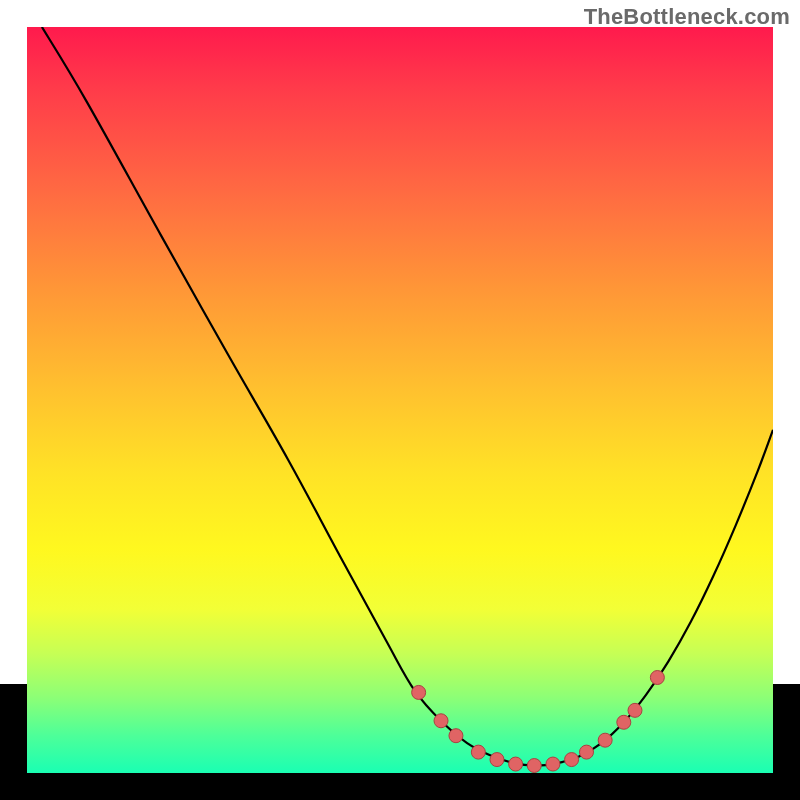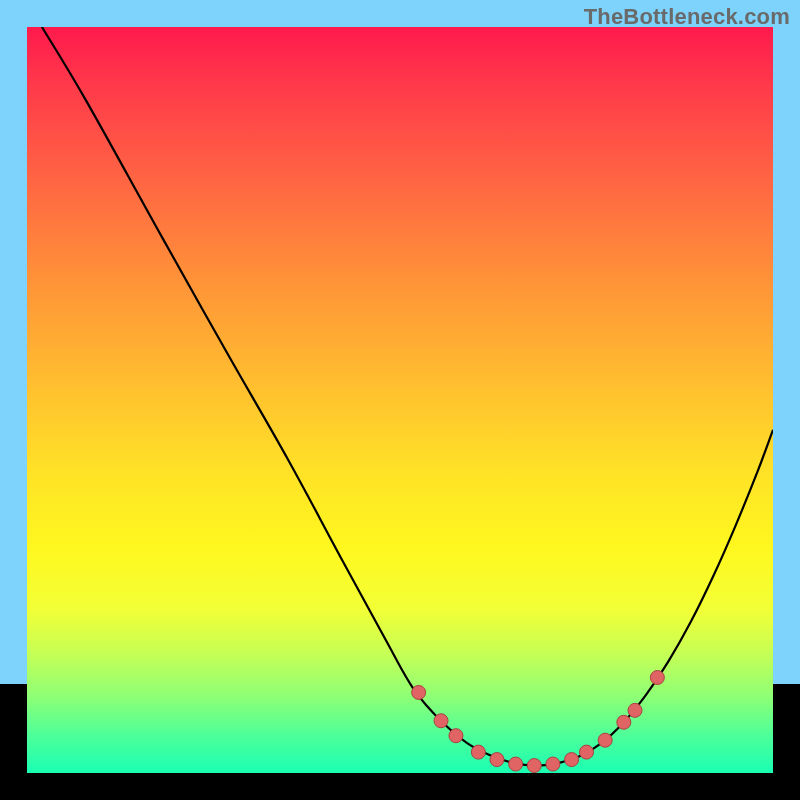--- a/index.html
+++ b/index.html
@@ -1,21 +1,21 @@
 <!DOCTYPE html>
 <html><head>
 <meta charset="utf-8">
 <style>
   * { margin: 0; padding: 0; box-sizing: border-box; }
   html, body { width: 800px; height: 800px; overflow: hidden; background: #000; }
   .frame {
     position: relative;
     width: 800px;
     height: 684px;
-    background: #7dd3fc;
+    background: #ffffff;
     text-align: right;
   }
   .watermark {
     position: absolute;
     top: 4px;
     right: 10px;
     font-family: Arial, Helvetica, sans-serif;
     font-size: 22px;
     font-weight: bold;
     color: #6a6a6a;

